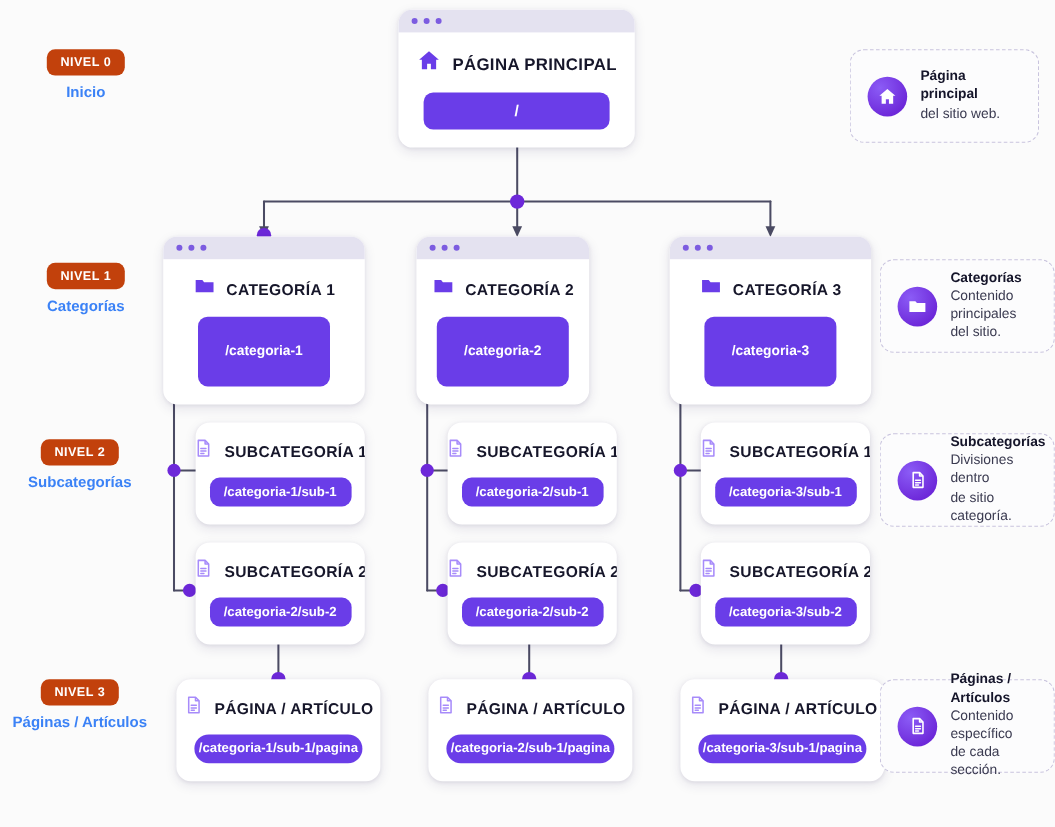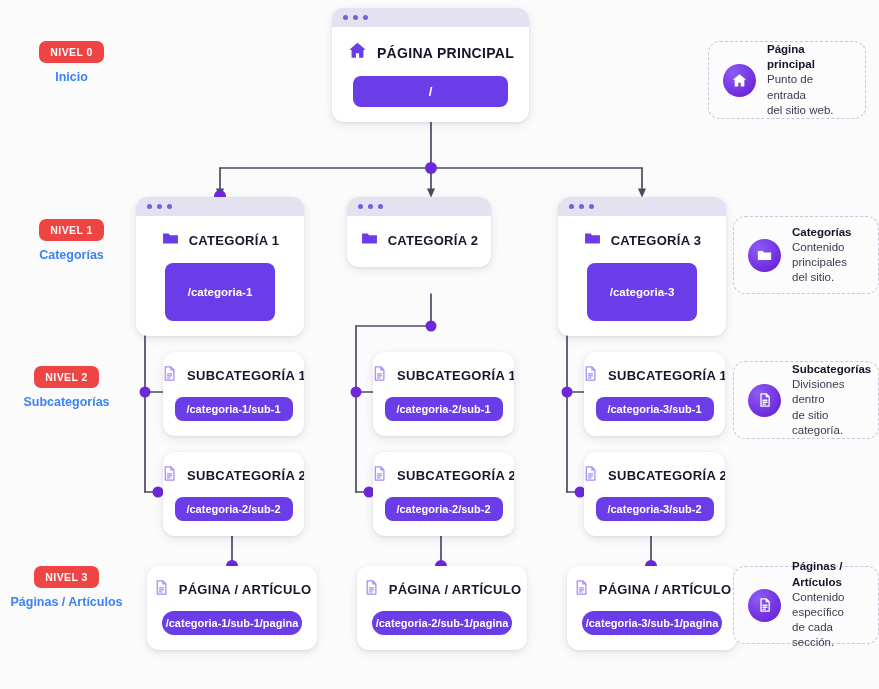--- a/index.html
+++ b/index.html
@@ -11,21 +11,21 @@
     overflow:hidden;
     color:#1b1b2b;
   }
   #canvas{position:absolute;inset:0;}
   svg.wires{position:absolute;left:0;top:0;width:879px;height:689px;pointer-events:none;}
 
   
   .level{position:absolute;text-align:center;}
   .level .chip{
     display:inline-block;
-    background:#ef4444;
+    background:#c2410c;
     color:#fff;
     font-size:10.5px;
     font-weight:bold;
     letter-spacing:.4px;
     padding:5px 11px;
     border-radius:7px;
     white-space:nowrap;
   }
   .level .cap{
     display:block;
@@ -233,20 +233,21 @@
       </div>
     <div class="body">
       <div class="row">
         <span class="ic">
           <svg width="19" height="19" viewBox="0 0 24 24" fill="#6a3de8">
             <path d="M2.6 5.6h7.0l1.9 2.3h9.9v10.5H2.6z"></path>
           </svg>
         </span>
         <span class="ttl">CATEGORÍA 2</span>
       </div>
+      <div class="pill">/categoria-2</div>
     </div>
   </div>
 
   <div class="card cat" style="left:558px;top:197px;width:168px;">
     <div class="bar">
         <i></i>
         <i></i>
         <i></i>
       </div>
     <div class="body">
@@ -407,21 +408,20 @@
   </div>
 
   <div class="legend" style="left:708px;top:41px;width:158px;height:78px;">
     <span class="dot">
       <svg width="17" height="17" viewBox="0 0 24 24" fill="#fff">
         <path d="M12 3.2 2.6 11.1h2.6v9.2h5.0v-5.3h3.6v5.3h5.0v-9.2h2.6z"></path>
       </svg>
     </span>
     <span class="txt">
       <span class="lt">Página principal</span>
-      <span class="ld">Punto de entrada</span>
       <span class="ld">del sitio web.</span>
     </span>
   </div>
 
   <div class="legend" style="left:733px;top:216px;width:146px;height:78px;">
     <span class="dot">
       <svg width="17" height="17" viewBox="0 0 24 24" fill="#fff">
         <path d="M2.6 5.6h7.0l1.9 2.3h9.9v10.5H2.6z"></path>
       </svg>
     </span>

